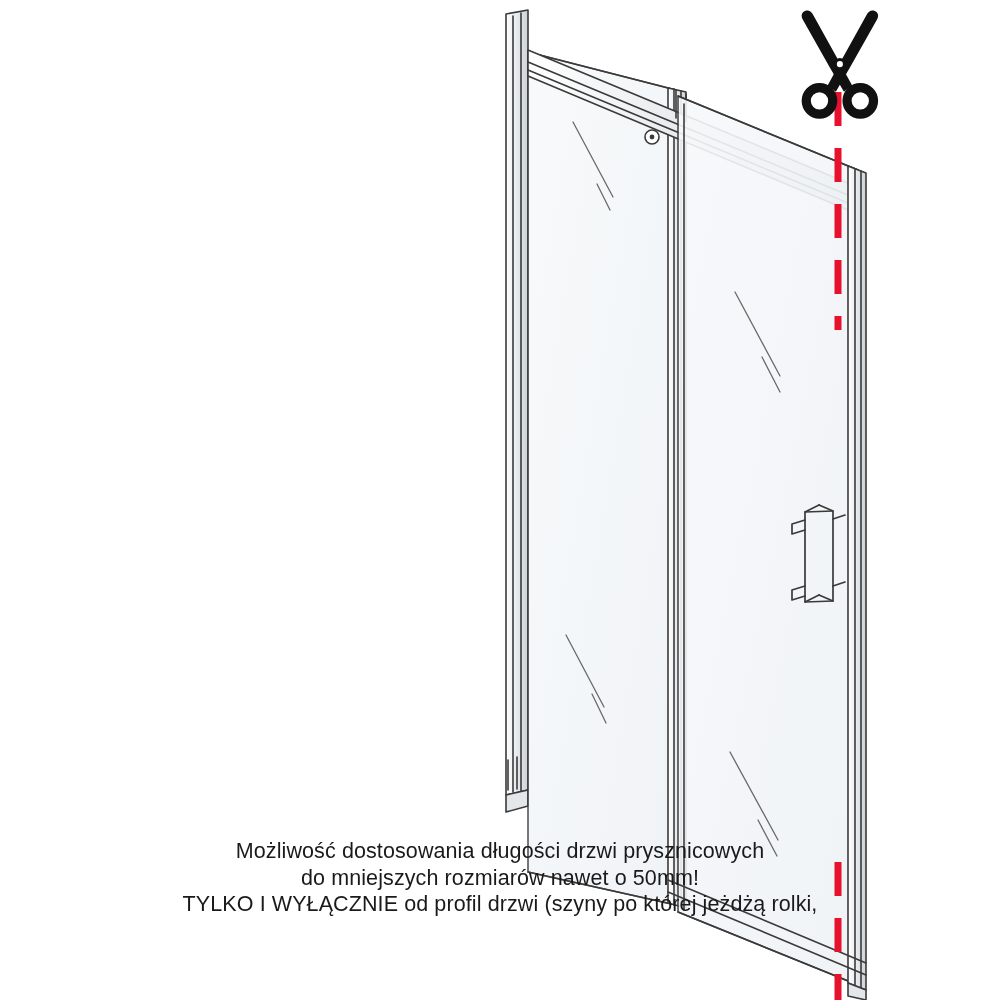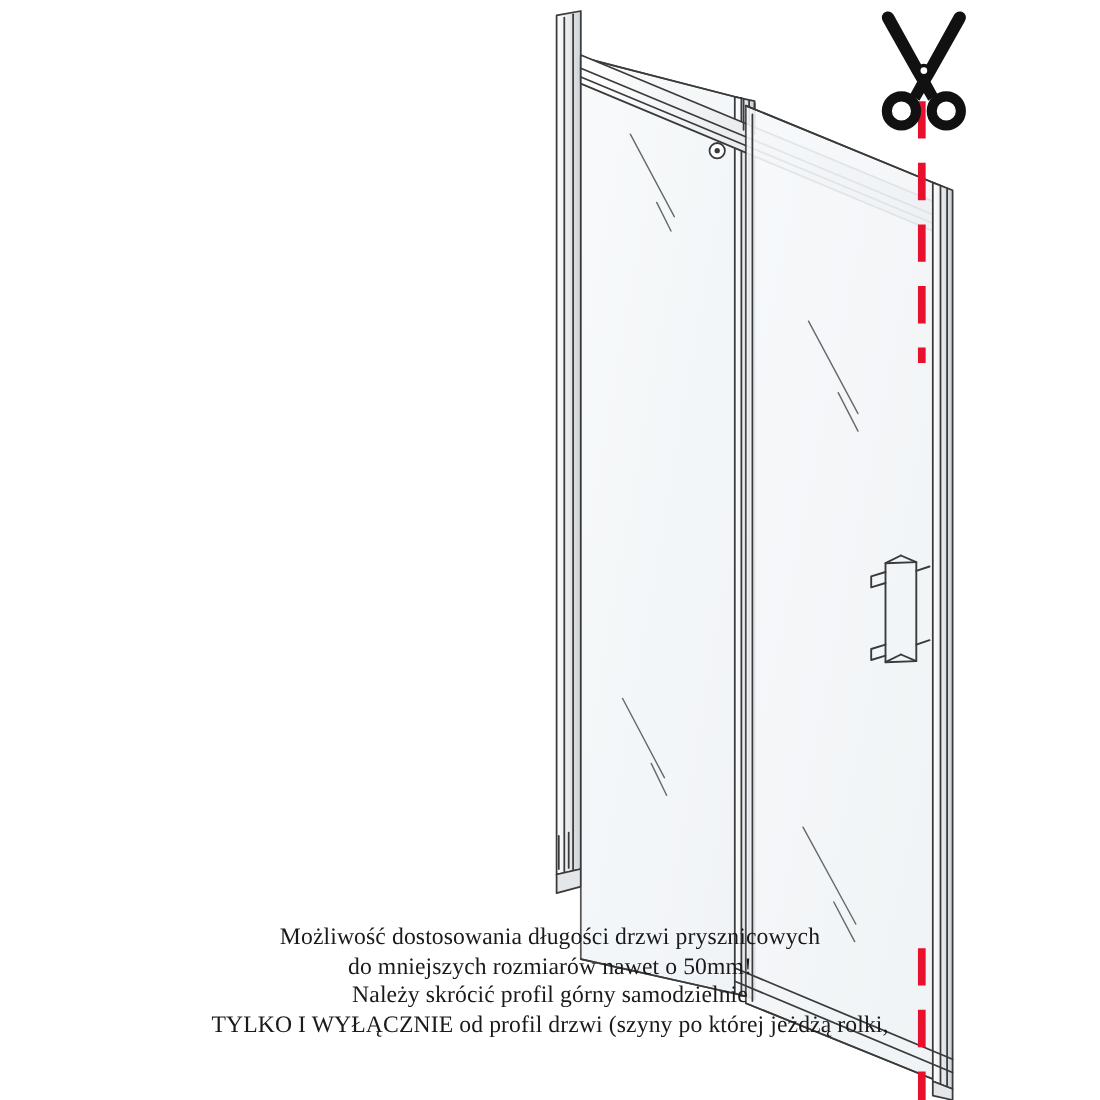--- a/index.html
+++ b/index.html
@@ -25,21 +25,21 @@
     top: 0;
     width: 1000px;
     height: 1000px;
   }
   #caption {
     position: absolute;
     left: 0;
     top: 838px;
     width: 1000px;
     text-align: center;
-    font-family: Liberation Serif, serif;
+    font-family: Liberation Sans, sans-serif;
     font-size: 21.5px;
     line-height: 26.5px;
     color: #1a1a1a;
     letter-spacing: 0.1px;
   }
   #caption div {
     white-space: nowrap;
   }
 </style>
 </head>
@@ -153,17 +153,16 @@
         <circle cx="24" cy="93" r="13"></circle>
         <circle cx="64" cy="93" r="13"></circle>
       </g>
       <circle cx="44" cy="57" r="4.5" fill="#ffffff" stroke="#111111" stroke-width="3"></circle>
     </g>
   </svg>
 
   <div id="caption">
     <div>Możliwość dostosowania długości drzwi prysznicowych</div>
     <div>do mniejszych rozmiarów nawet o 50mm!</div>
-    <div>Należy skrócić profil górny samodzielnie</div>
     <div>TYLKO I WYŁĄCZNIE od profil drzwi (szyny po której jeżdżą rolki,</div>
   </div>
 
 </div>
 
 </body></html>

